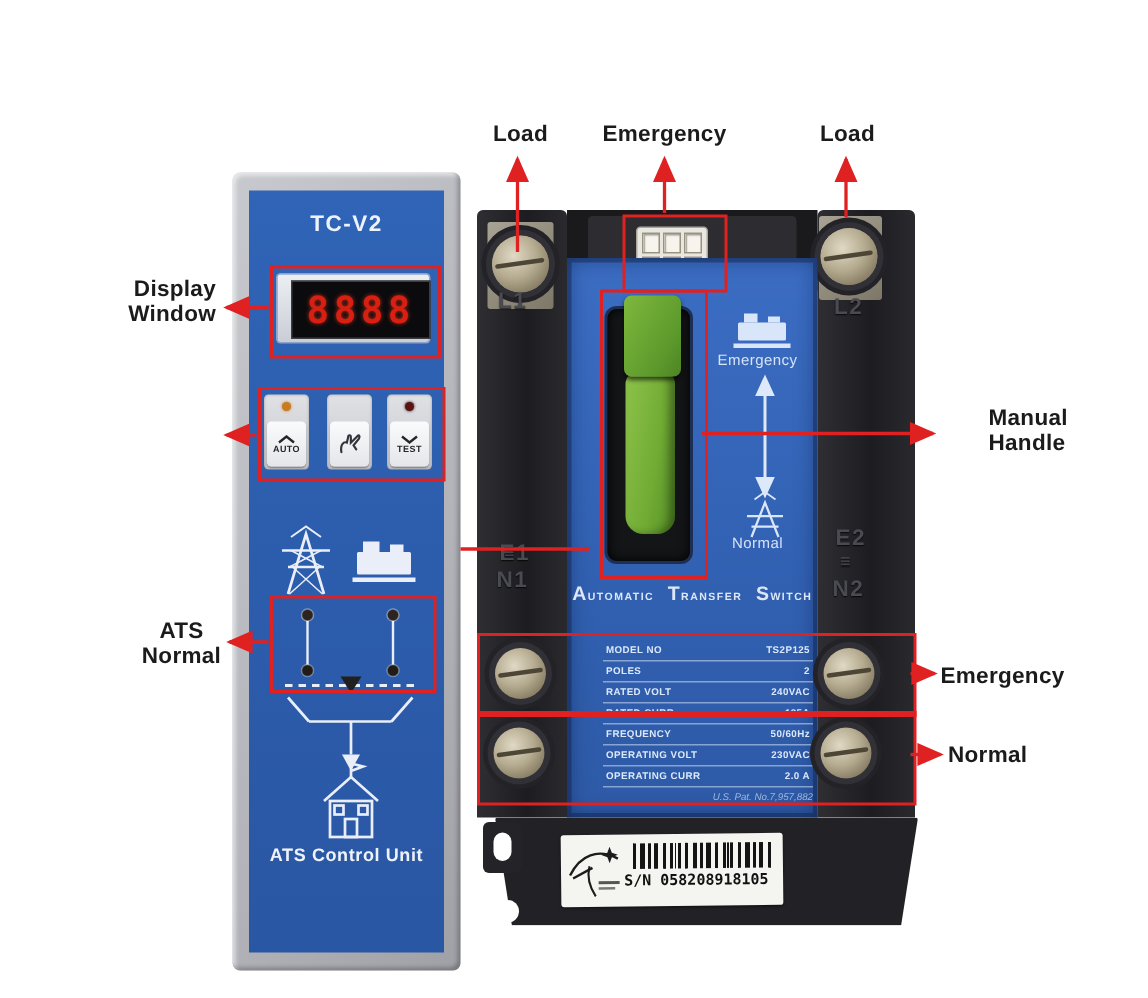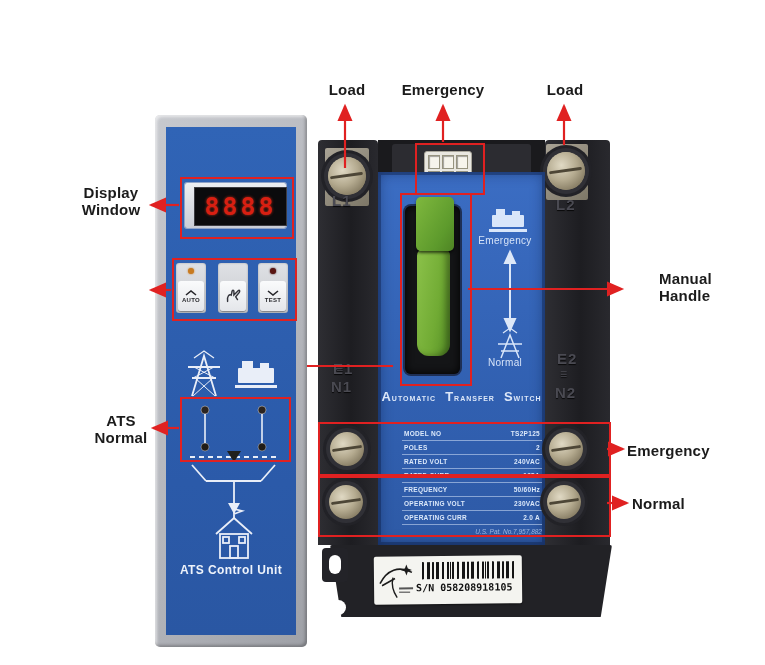--- a/index.html
+++ b/index.html
@@ -84,20 +84,21 @@
   .serial{position:absolute;left:42px;top:26px;width:104px;font-family:"DejaVu Sans Mono",monospace;
           font-size:10px;font-weight:bold;color:#111;letter-spacing:0px;}
 </style>
 </head>
 <body>
 
 <div id="canvas">
 
   <div class="cu-frame"></div>
   <div class="cu-blue"></div>
+  <div class="cu-title">TC-V2</div>
 
   <div class="disp-frame"></div>
   <div class="disp-screen">
     <span class="disp-digits">8888</span>
   </div>
 
   <div class="key-tile" style="left:176px;">
     <span class="key-led" style="background:#c87b20;box-shadow:0 0 2px #c87b20;"></span>
     <span class="key-face">
       <svg width="12" height="6" viewBox="0 0 12 6">
@@ -303,21 +304,21 @@
       <line x1="468" y1="289" x2="622" y2="289" marker-end="url(#arr)"></line>
       <line x1="607" y1="449" x2="623" y2="449" marker-end="url(#arr)"></line>
       <line x1="607" y1="503" x2="627" y2="503" marker-end="url(#arr)"></line>
       <line x1="307" y1="366" x2="393" y2="366"></line>
     </g>
   </svg>
 
   <div class="anno" style="left:324px;top:81px;width:46px;">Load</div>
   <div class="anno" style="left:401px;top:81px;width:84px;">Emergency</div>
   <div class="anno" style="left:542px;top:81px;width:46px;">Load</div>
-  <div class="anno" style="left:78px;top:184px;width:66px;">Display
+  <div class="anno" style="left:78px;top:184px;width:66px;text-align:right;">Display
 Window</div>
   <div class="anno" style="left:92px;top:412px;width:58px;">ATS
 Normal</div>
   <div class="anno left-align" style="left:631px;top:270px;width:66px;margin-left:28px;">Manual
 Handle</div>
   <div class="anno left-align" style="left:627px;top:442px;width:80px;">Emergency</div>
   <div class="anno left-align" style="left:632px;top:495px;width:60px;">Normal</div>
 
 </div>
 

